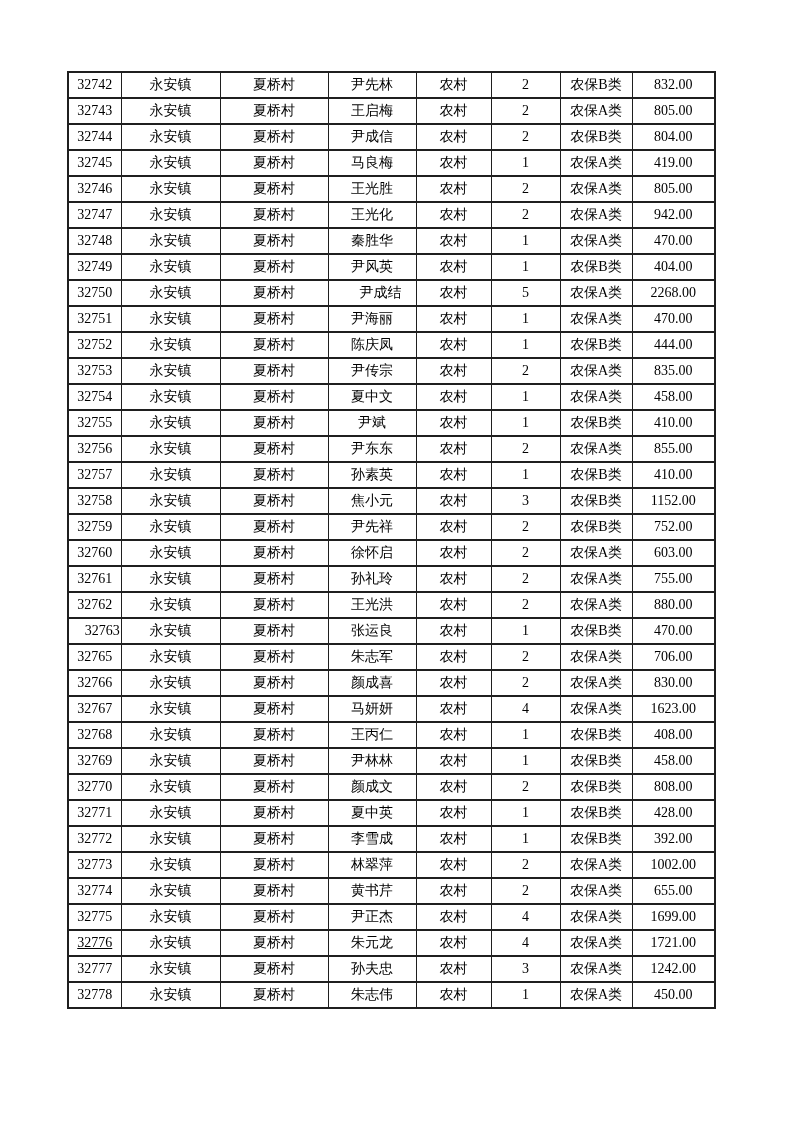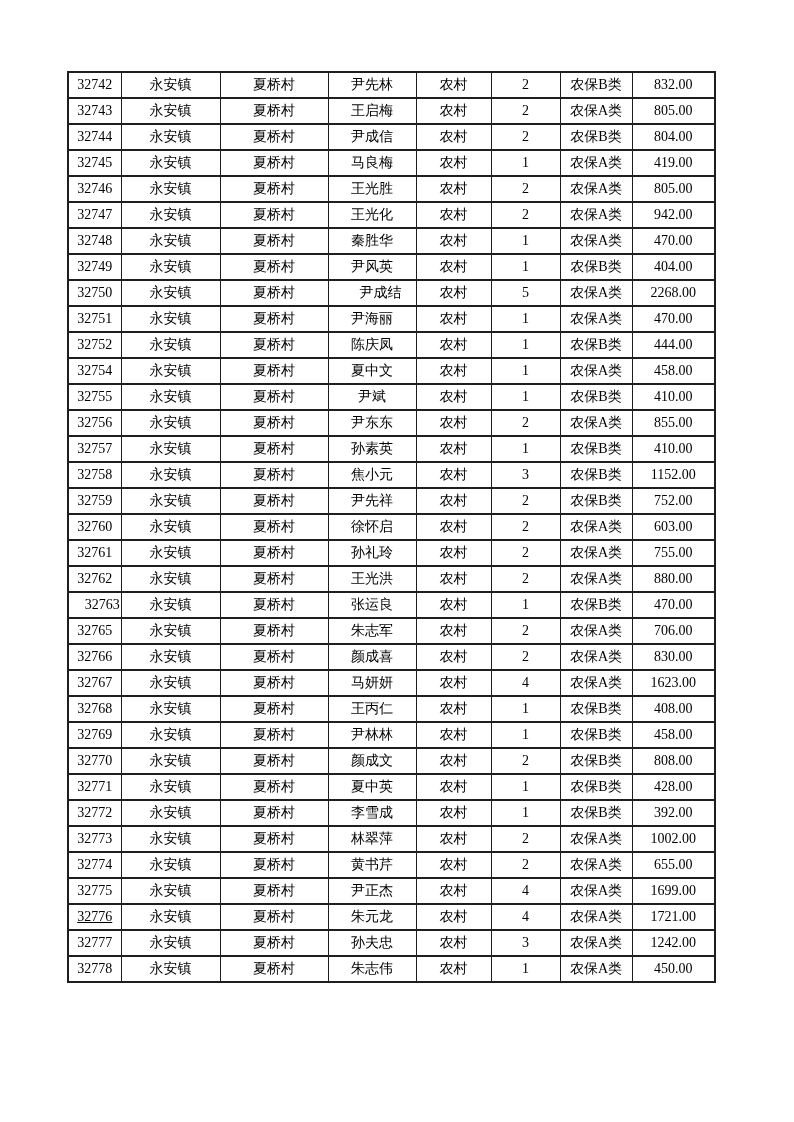--- a/index.html
+++ b/index.html
@@ -172,20 +172,30 @@
     <td style="border-color: rgb(31, 31, 31);">32752</td>
     <td style="border-color: rgb(31, 31, 31);">永安镇</td>
     <td style="border-color: rgb(31, 31, 31);">夏桥村</td>
     <td style="border-color: rgb(31, 31, 31);">陈庆凤</td>
     <td style="border-color: rgb(31, 31, 31);">农村</td>
     <td style="border-color: rgb(31, 31, 31);">1</td>
     <td style="border-color: rgb(31, 31, 31);">农保B类</td>
     <td style="border-color: rgb(31, 31, 31);">444.00</td>
   </tr>
 
+  <tr>
+    <td style="border-color: rgb(31, 31, 31);">32753</td>
+    <td style="border-color: rgb(31, 31, 31);">永安镇</td>
+    <td style="border-color: rgb(31, 31, 31);">夏桥村</td>
+    <td style="border-color: rgb(31, 31, 31);">尹传宗</td>
+    <td style="border-color: rgb(31, 31, 31);">农村</td>
+    <td style="border-color: rgb(31, 31, 31);">2</td>
+    <td style="border-color: rgb(31, 31, 31);">农保A类</td>
+    <td style="border-color: rgb(31, 31, 31);">835.00</td>
+  </tr>
 
   <tr>
     <td style="border-color: rgb(31, 31, 31);">32754</td>
     <td style="border-color: rgb(31, 31, 31);">永安镇</td>
     <td style="border-color: rgb(31, 31, 31);">夏桥村</td>
     <td style="border-color: rgb(31, 31, 31);">夏中文</td>
     <td style="border-color: rgb(31, 31, 31);">农村</td>
     <td style="border-color: rgb(31, 31, 31);">1</td>
     <td style="border-color: rgb(31, 31, 31);">农保A类</td>
     <td style="border-color: rgb(31, 31, 31);">458.00</td>

